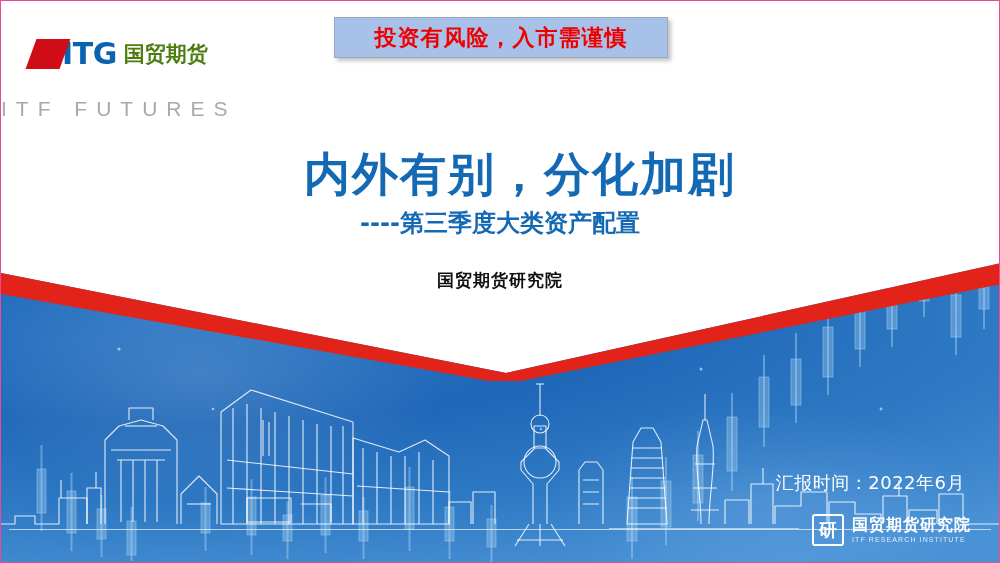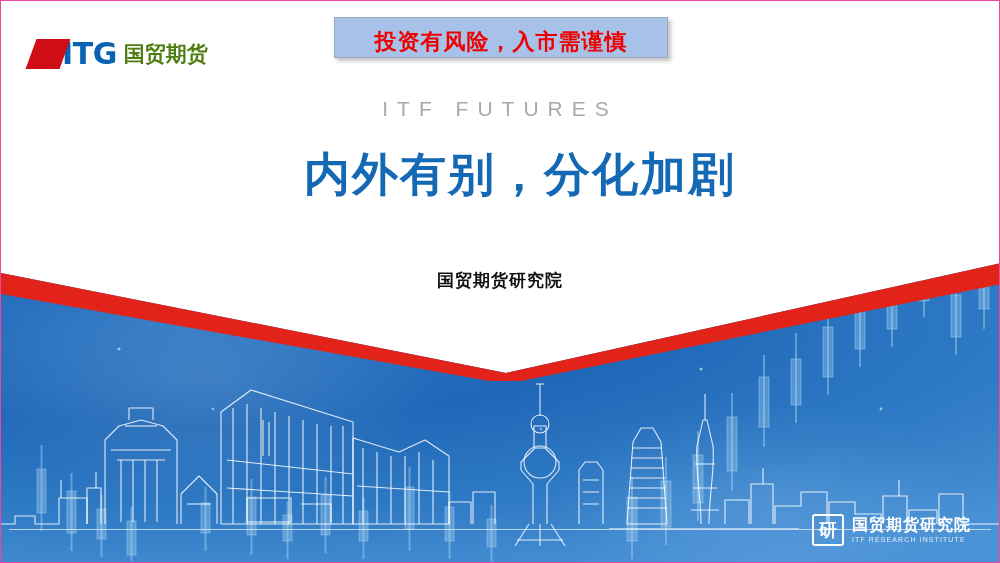--- a/index.html
+++ b/index.html
@@ -118,38 +118,38 @@
   .risk-banner {
     position: absolute;
     left: 333px;
     top: 16px;
     width: 334px;
     height: 41px;
     background: #a7c1e8;
     border: 1px solid #9aa8bd;
     box-shadow: 3px 3px 4px rgba(120,120,120,.45);
     display: flex;
-    align-items: flex-end;
+    align-items: center;
     justify-content: center;
     box-sizing: border-box;
   }
   .risk-banner span {
     font-family: "DejaVu Sans", "Liberation Sans", sans-serif;
     font-weight: bold;
     font-size: 22px;
     color: #ef0000;
     letter-spacing: 1px;
   }
 
   
   .eyebrow {
     position: absolute;
     top: 96px;
     left: 0; right: 0;
-    text-align: center;
+    text-align: left;
     font-family: "Liberation Sans", sans-serif;
     font-size: 21px;
     letter-spacing: 9px;
     color: #a9a9a9;
     font-weight: 400;
   }
   .main-title {
     position: absolute;
     top: 148px;
     left: 0; right: 0;
@@ -410,25 +410,27 @@
     <div class="logo-itg">ITG</div>
     <div class="logo-cn">国贸期货</div>
   </div>
 
   <div class="risk-banner">
     <span>投资有风险，入市需谨慎</span>
   </div>
 
   <div class="eyebrow">ITF FUTURES</div>
   <div class="main-title">内外有别，分化加剧</div>
+  <div class="sub-title">----第三季度大类资产配置</div>
 
   <div class="org">
     <div>国贸期货研究院</div>
   </div>
 
+  <div class="date">汇报时间：2022年6月</div>
 
   <div class="badge-rule"></div>
 
   <div class="badge">
     <div class="badge-mark">
       <span>研</span>
     </div>
     <div class="badge-text">
       <div class="badge-cn">国贸期货研究院</div>
       <div class="badge-en">ITF RESEARCH INSTITUTE</div>

